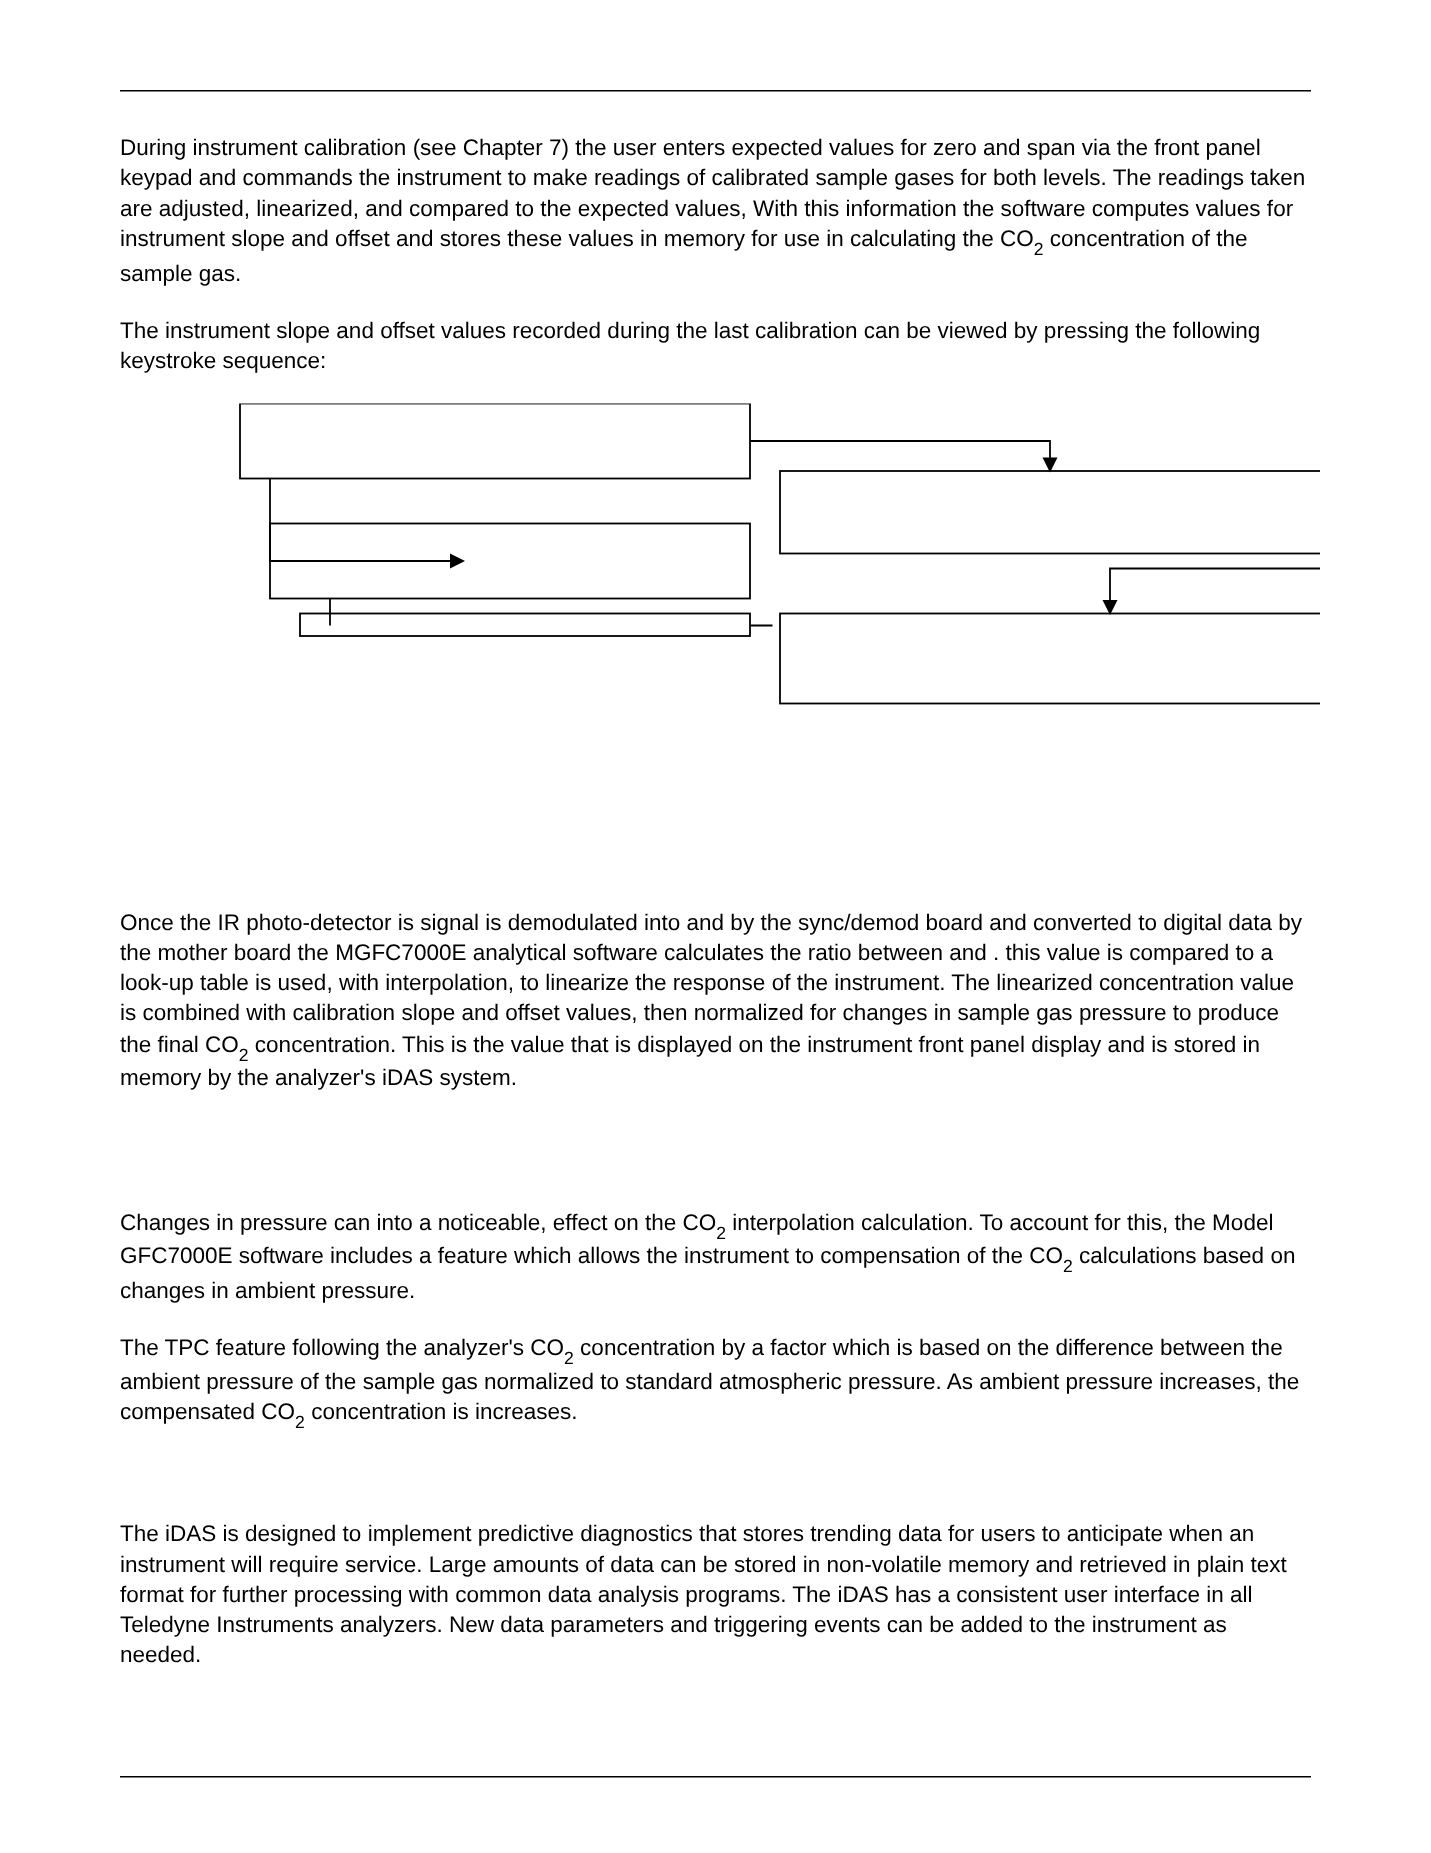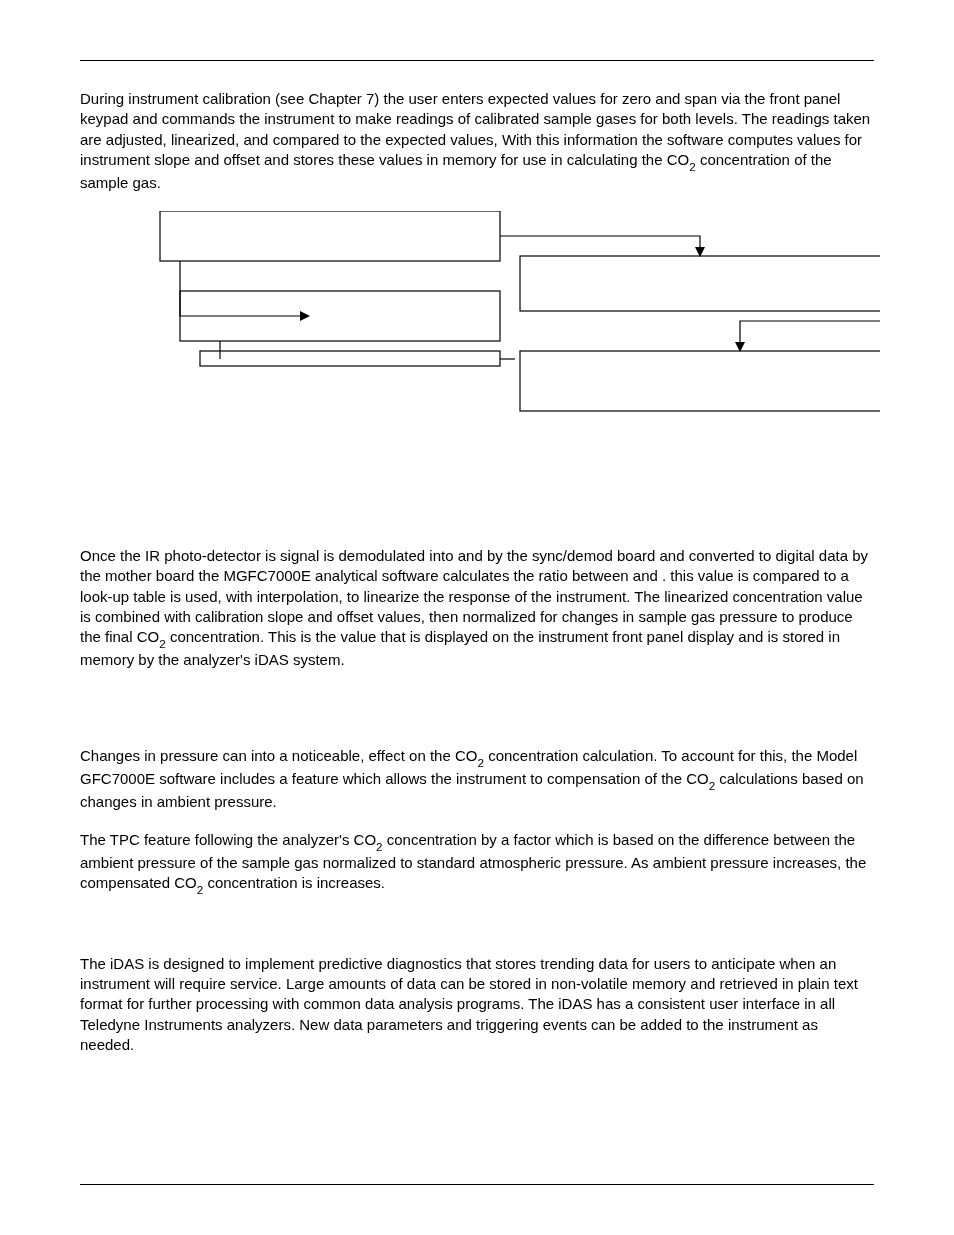--- a/index.html
+++ b/index.html
@@ -46,20 +46,23 @@
 </head>
 <body>
 
 <div class="page">
   <div class="rule"></div>
 
   <p>
     <span>During instrument calibration (see Chapter 7) the user enters expected values for zero and span via the front panel keypad and commands the instrument to make readings of calibrated sample gases for both levels.  The readings taken are adjusted, linearized, and compared to the expected values, With this information the software computes values for instrument slope and offset and stores these values in memory for use in calculating the CO</span><span class="sub">2</span><span> concentration of the sample gas.</span>
   </p>
 
+  <p>
+    <span>The instrument slope and offset values recorded during the last calibration can be viewed by pressing the following keystroke sequence:</span>
+  </p>
 
   <div class="diagram">
     <svg width="760" height="240" viewBox="0 0 760 240">
       <g fill="none" stroke="#000" stroke-width="1.2">
 
         <rect x="40" y="0" width="340" height="50"></rect>
 
         <rect x="60" y="80" width="320" height="50"></rect>
 
         <rect x="80" y="140" width="300" height="15"></rect>
@@ -87,21 +90,21 @@
 
   <div style="height:60px"></div>
 
   <p>
     <span>Once the IR photo-detector is signal is demodulated into                     and                   by the sync/demod board and converted to digital data by the mother board the MGFC7000E analytical software calculates the ratio between                     and                 . this value is compared to a look-up table is used, with interpolation, to linearize the response of the instrument.  The linearized concentration value is combined with calibration slope and offset values, then normalized for changes in sample gas  pressure to produce the final CO</span><span class="sub">2</span><span> concentration.  This is the value that is displayed on the instrument front panel display and is stored in memory by the analyzer's iDAS system.</span>
   </p>
 
   <div style="height:58px"></div>
 
   <p>
-    <span>Changes in pressure can into a noticeable, effect on the CO</span><span class="sub">2</span><span> concentration calculation. To account for this, the Model GFC7000E software includes a feature which allows the instrument to compensation of the CO</span><span class="sub">2</span><span> calculations based on changes in ambient pressure.</span>
+    <span>Changes in pressure can into a noticeable, effect on the CO</span><span class="sub">2</span><span> interpolation calculation. To account for this, the Model GFC7000E software includes a feature which allows the instrument to compensation of the CO</span><span class="sub">2</span><span> calculations based on changes in ambient pressure.</span>
   </p>
 
   <p>
     <span>The TPC feature following the analyzer's CO</span><span class="sub">2</span><span> concentration by a factor which is based on the difference between the ambient pressure of the sample gas normalized to standard atmospheric pressure. As ambient pressure increases, the compensated CO</span><span class="sub">2</span><span> concentration is increases.</span>
   </p>
 
   <div style="height:40px"></div>
 
   <p>
     <span>The iDAS is designed to implement predictive diagnostics that stores trending data for users to anticipate when an instrument will require service. Large amounts of data can be stored in non-volatile memory and retrieved in plain text format for further processing with common data analysis programs. The iDAS has a consistent user interface in all Teledyne Instruments analyzers. New data parameters and triggering events can be added to the instrument as needed.</span>

